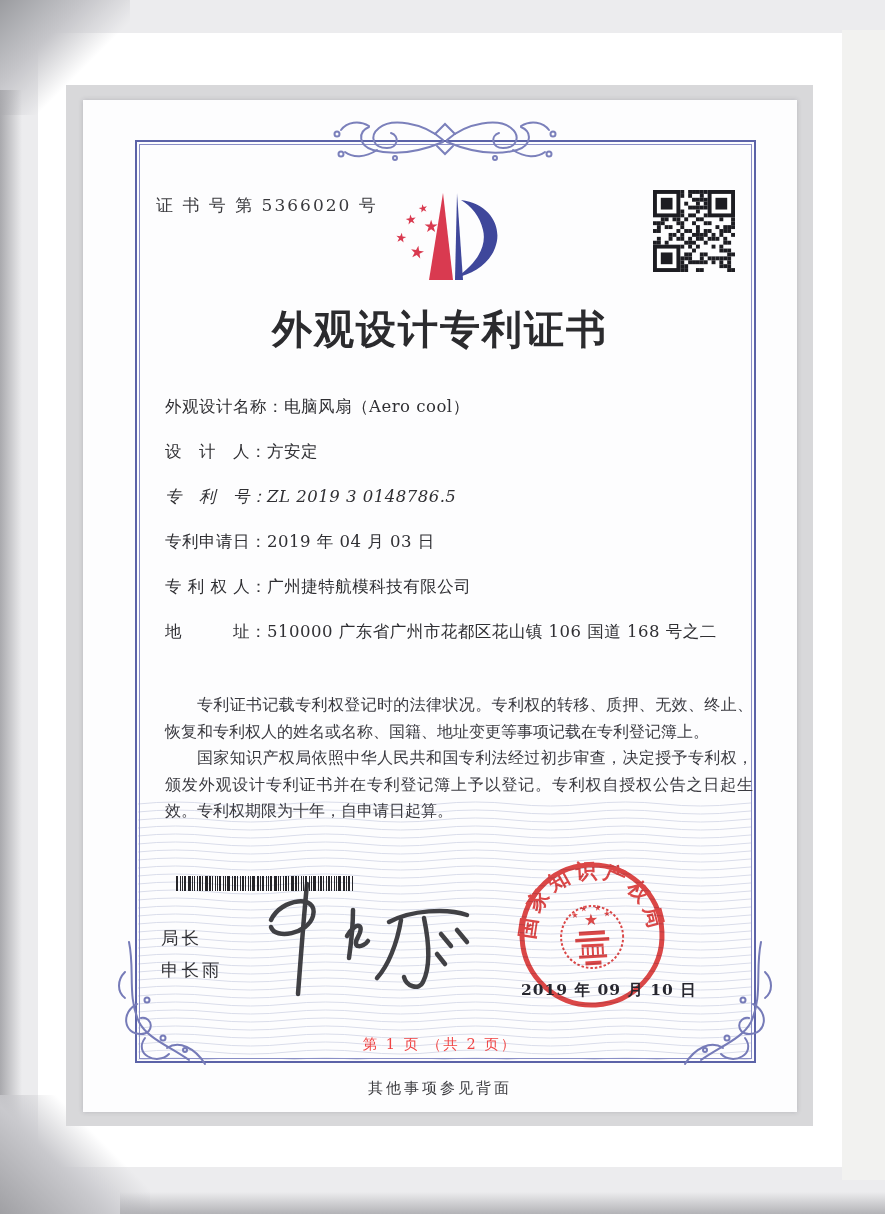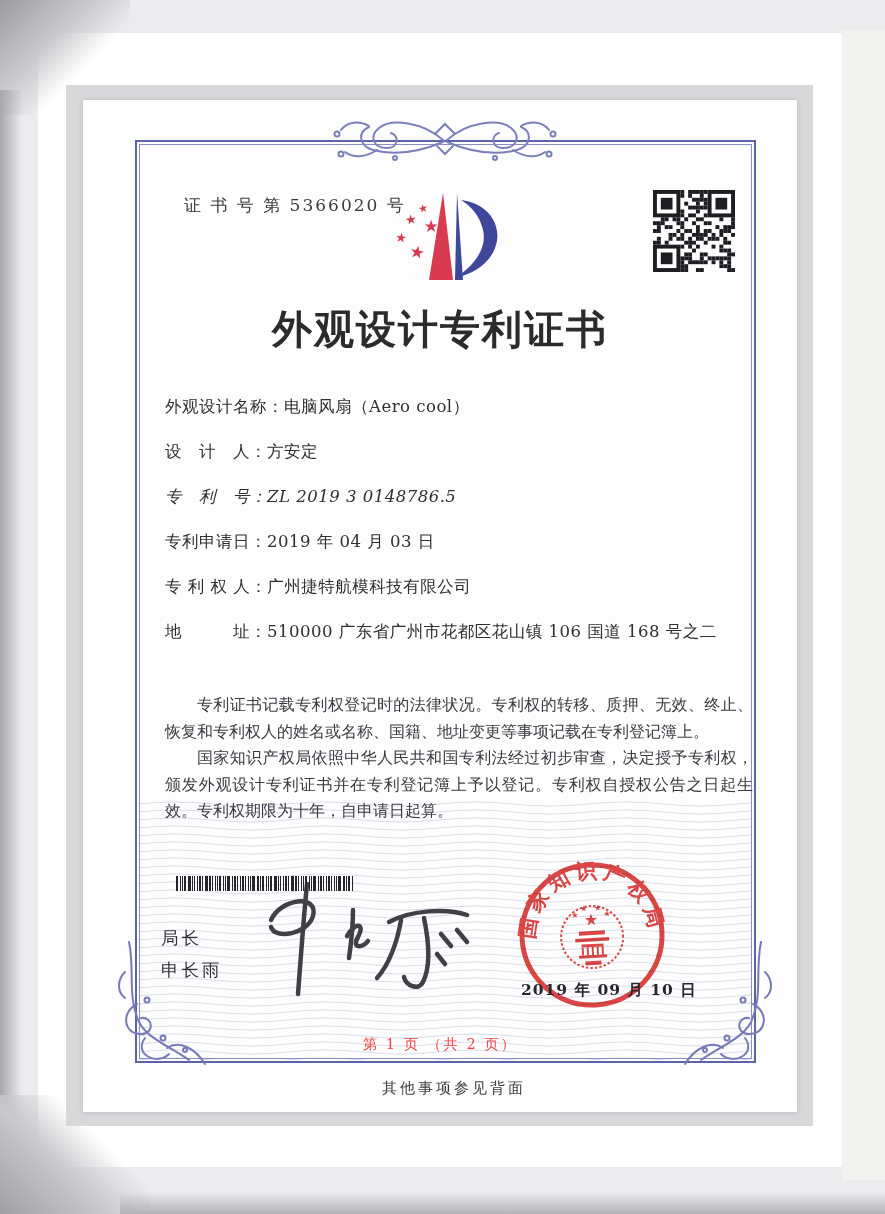--- a/index.html
+++ b/index.html
@@ -21,37 +21,37 @@
   .paper{position:absolute;left:83px;top:100px;width:714px;height:1012px;background:#fdfdfe;
          box-shadow:0 0 5px rgba(40,40,60,.18);}
   
   .cert-border{position:absolute;left:52px;top:40px;width:617px;height:919px;
                border:2px solid #5c63a8;}
   .cert-border::after{content:"";position:absolute;inset:2px;border:1px solid #898ec6;}
   svg.decor{position:absolute;overflow:visible;}
   
   .guilloche{position:absolute;left:55px;top:700px;width:613px;height:260px;opacity:.65;}
   
-  .cert-number{position:absolute;left:73px;top:94px;font-size:17px;letter-spacing:2px;color:#3a3a3e;white-space:nowrap;margin-left:28px;}
+  .cert-number{position:absolute;left:73px;top:94px;font-size:17px;letter-spacing:2px;color:#3a3a3e;white-space:nowrap;}
   .title{position:absolute;left:0;top:202px;width:714px;text-align:center;
          font-size:40px;font-weight:700;letter-spacing:2px;color:#2b2b2e;white-space:nowrap;}
   .row{position:absolute;left:82px;font-size:16.5px;color:#2f2f33;white-space:nowrap;letter-spacing:.5px;}
   .row .pair2{margin-left:26px;}
   .body-text{position:absolute;left:82px;top:592px;width:588px;font-size:16px;line-height:26.5px;
              color:#3a3a40;text-align:justify;}
   .body-text p{margin:0;text-indent:2em;}
   .officer{position:absolute;left:78px;font-family:"DejaVu Sans","Liberation Sans",sans-serif;
            font-size:17.5px;letter-spacing:3px;color:#333338;}
   .officer.t1{top:826px;} .officer.t2{top:858px;}
   .seal-date{position:absolute;left:438px;top:880px;font-size:15.5px;font-weight:600;
              letter-spacing:1px;color:#26262e;white-space:nowrap;z-index:6;}
   .page-note{position:absolute;left:0;top:935px;width:714px;text-align:center;
              font-size:14.5px;letter-spacing:2px;color:#ef4444;}
   .back-note{position:absolute;left:0;top:979px;width:714px;text-align:center;
-             font-size:15px;letter-spacing:3px;color:#3c3c40;padding-left:14px;}
+             font-size:15px;letter-spacing:3px;color:#3c3c40;}
   .qr{position:absolute;left:570px;top:90px;}
   .barcode{position:absolute;left:93px;top:776px;}
   .logo{position:absolute;left:306px;top:90px;}
   .sig{position:absolute;left:168px;top:780px;z-index:5;}
   .seal{position:absolute;left:429px;top:755px;z-index:4;opacity:.92;mix-blend-mode:multiply;}
 </style>
 </head>
 <body>
 
 <div class="photo">

